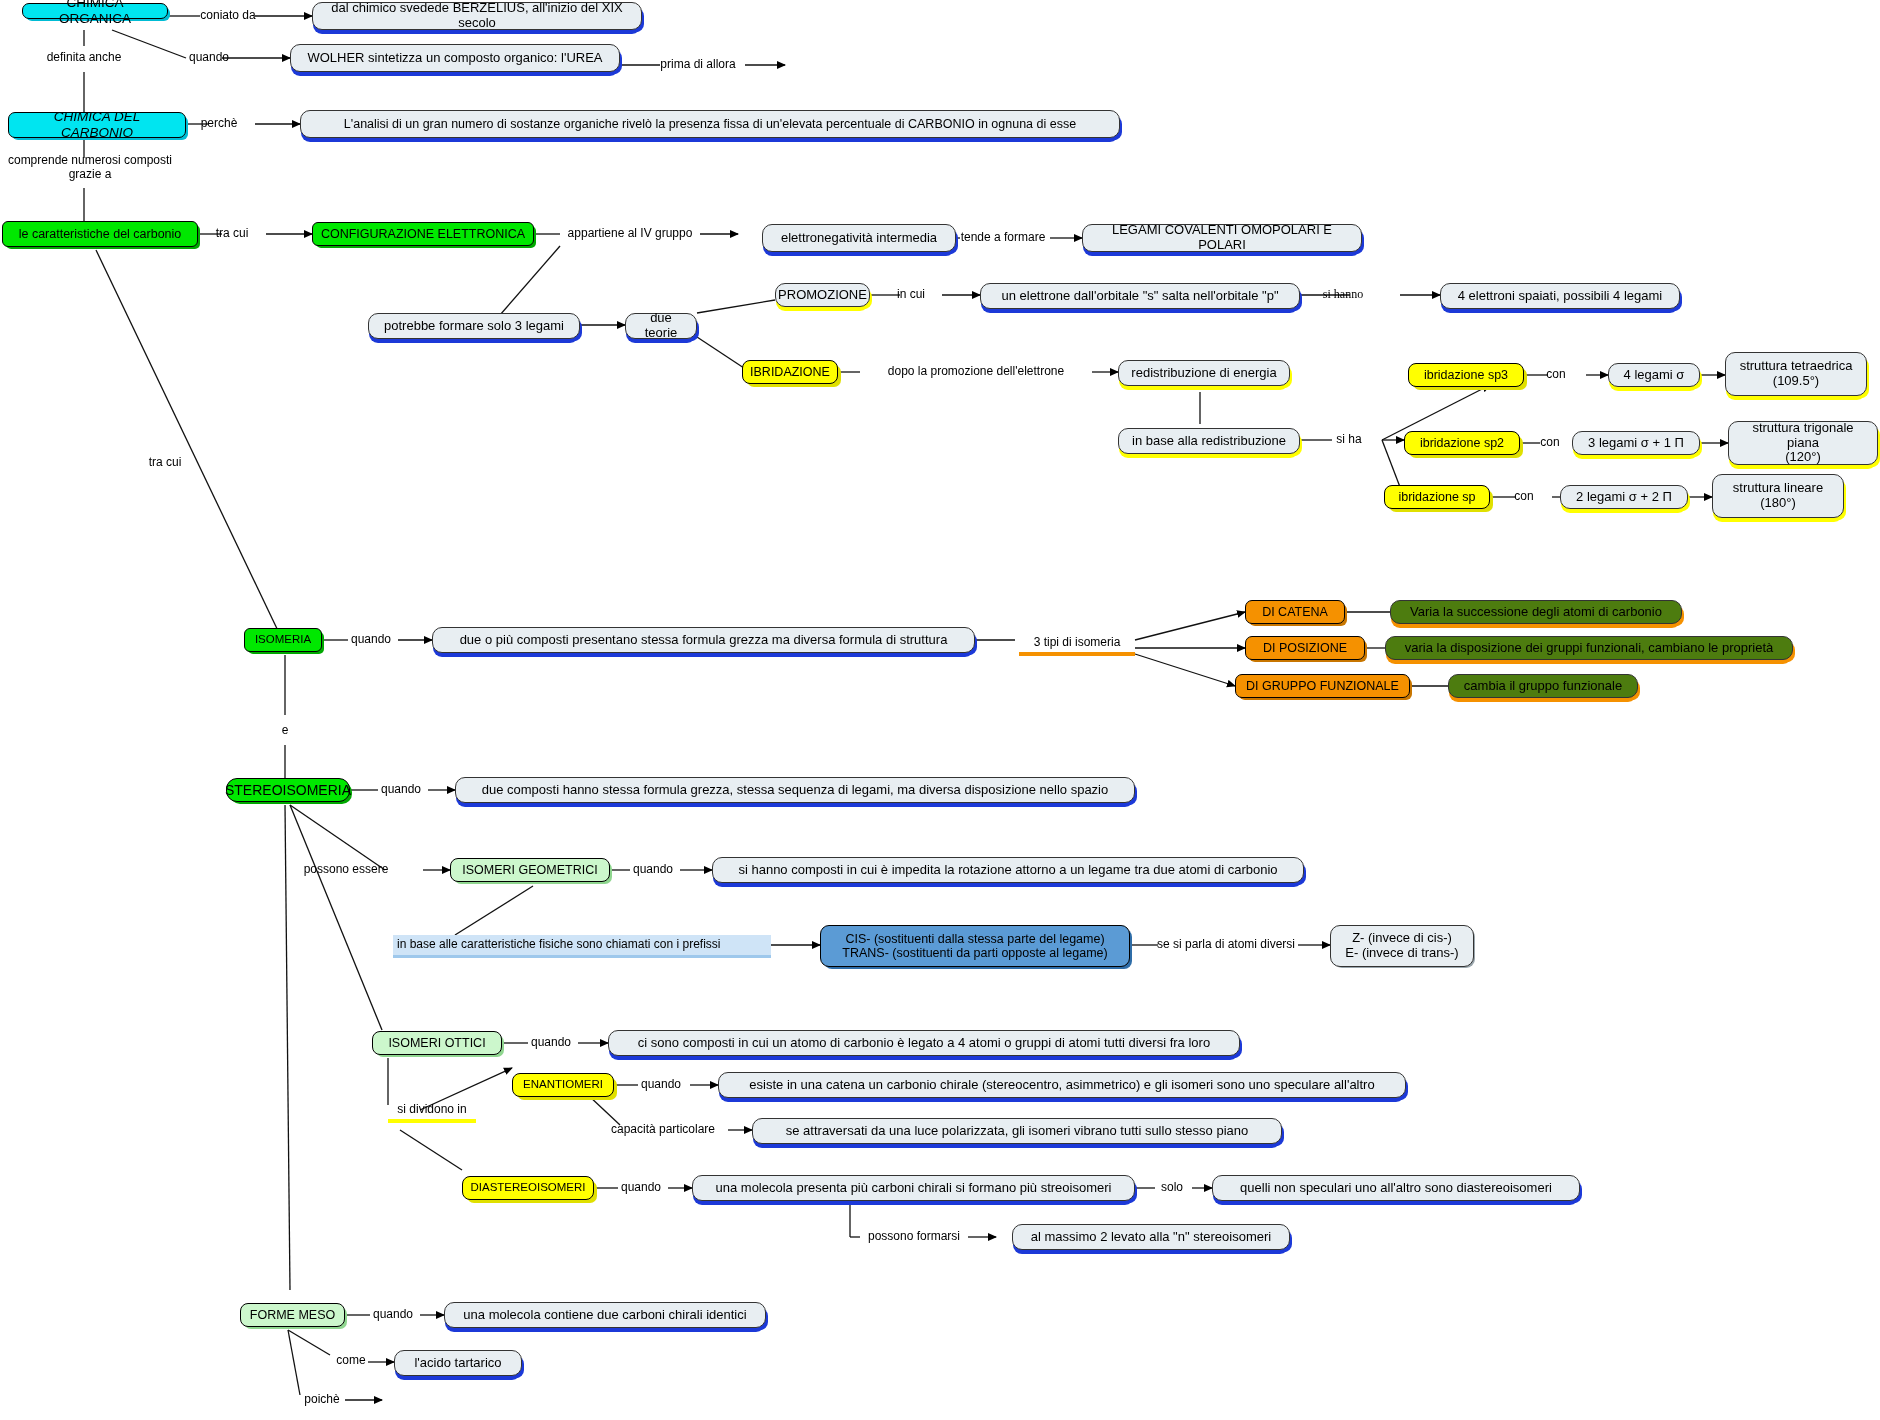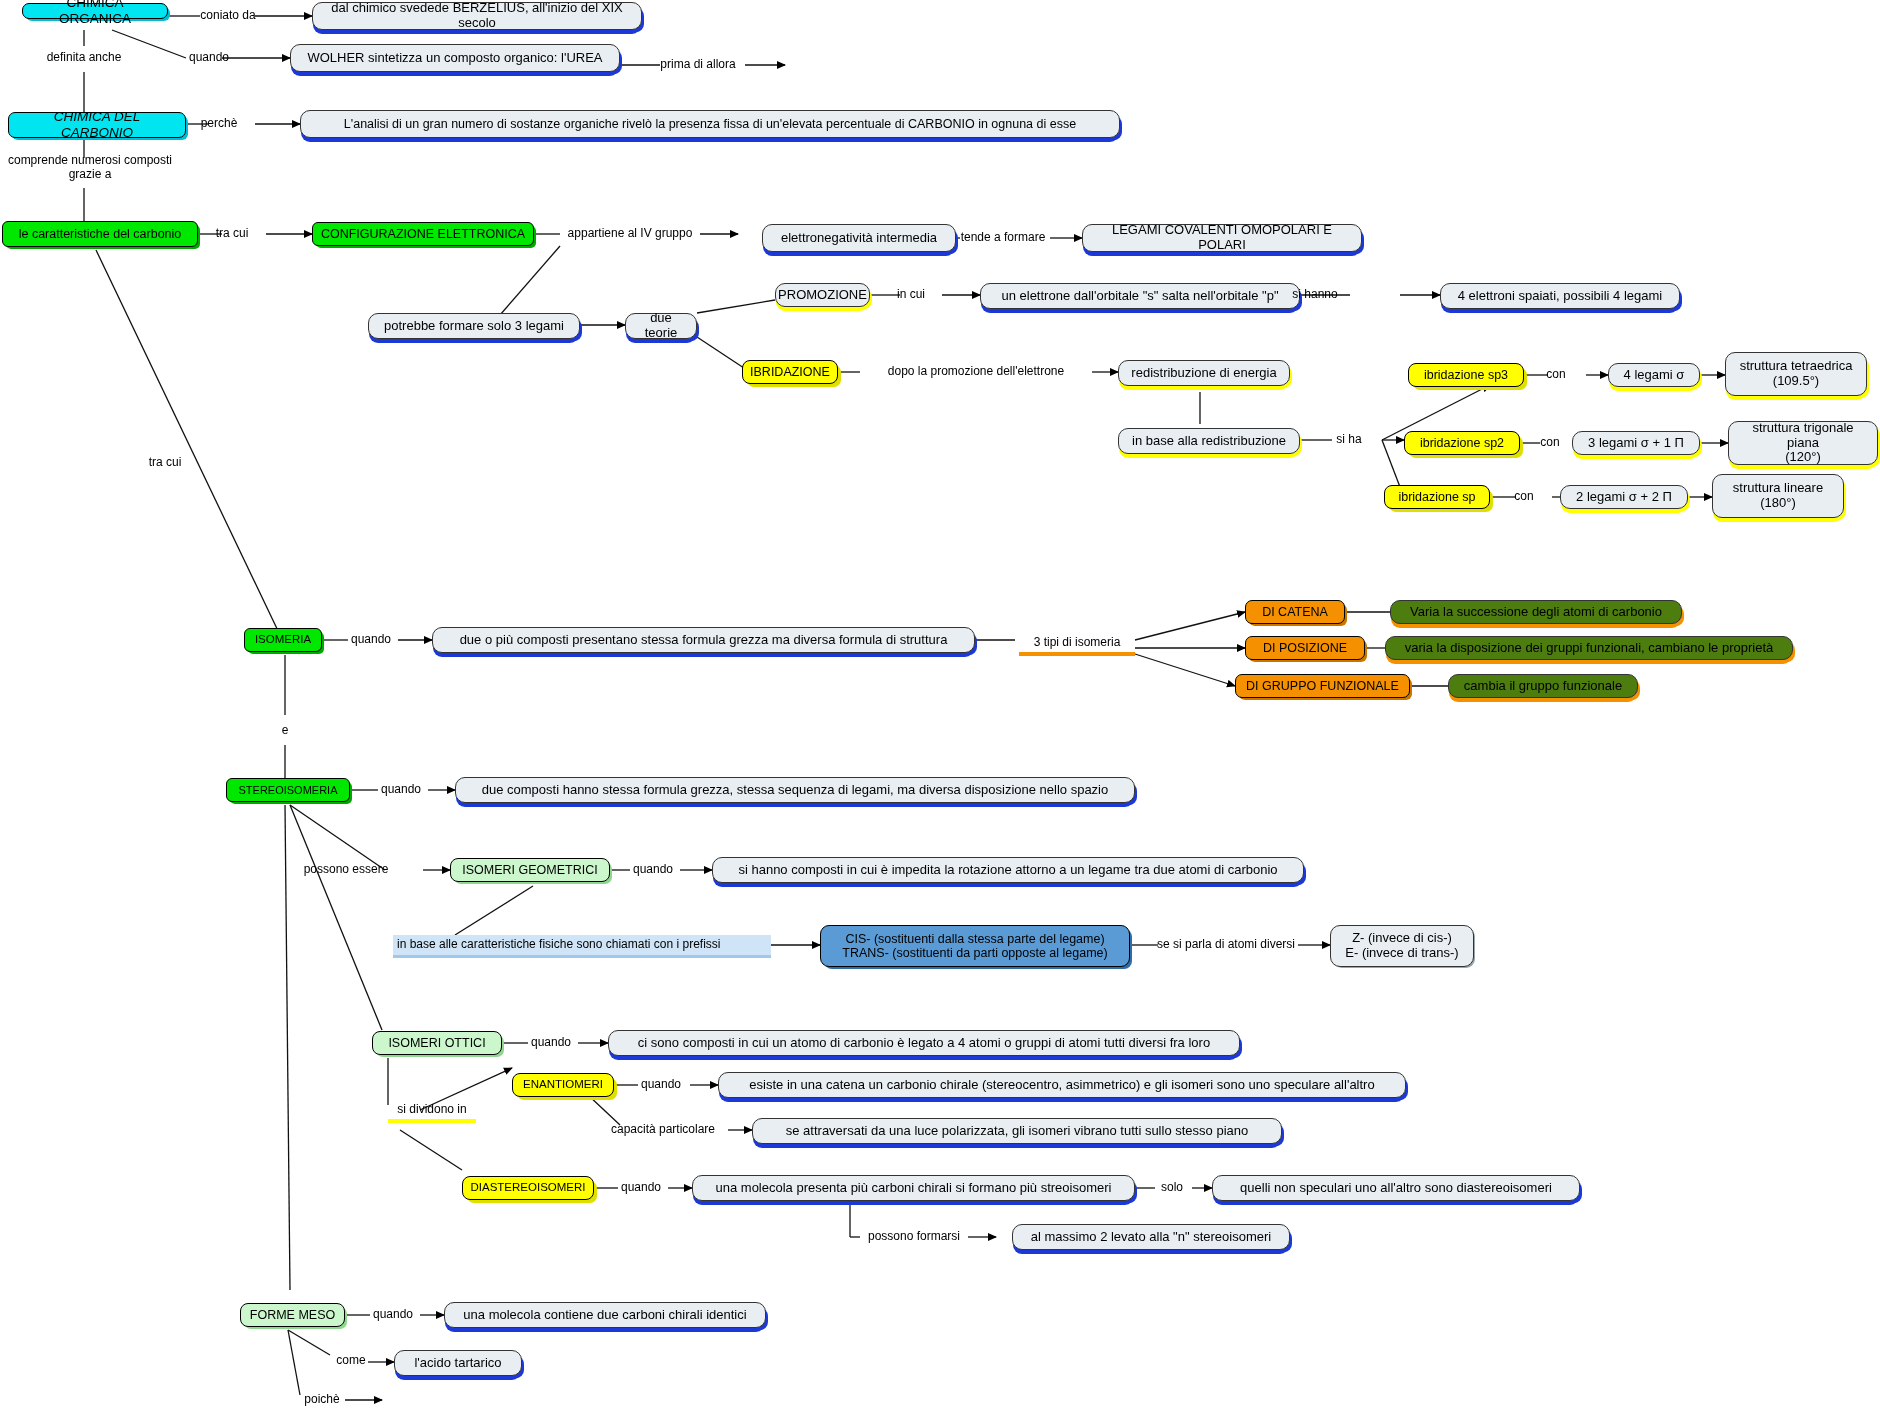--- a/index.html
+++ b/index.html
@@ -274,21 +274,21 @@
 
   <div class="node n-orange" style="left:1245px;top:600px;width:100px;height:24px;">DI CATENA</div>
   <div class="node n-pale-o" style="left:1390px;top:600px;width:292px;height:24px;">Varia la successione degli atomi di carbonio</div>
 
   <div class="node n-orange" style="left:1245px;top:636px;width:120px;height:24px;">DI POSIZIONE</div>
   <div class="node n-pale-o" style="left:1385px;top:636px;width:408px;height:24px;">varia la disposizione dei gruppi funzionali, cambiano le proprietà</div>
 
   <div class="node n-orange" style="left:1235px;top:674px;width:175px;height:24px;">DI GRUPPO FUNZIONALE</div>
   <div class="node n-pale-o" style="left:1448px;top:674px;width:190px;height:24px;">cambia il gruppo funzionale</div>
 
-  <div class="node n-green" style="left:226px;top:778px;width:124px;height:24px;font-size:11px;">STEREOISOMERIA</div>
+  <div class="node n-green" style="left:226px;top:778px;width:124px;height:24px;font-size:14px;border-radius:11px;">STEREOISOMERIA</div>
 
   <div class="node n-pale" style="left:455px;top:777px;width:680px;height:26px;">due composti hanno stessa formula grezza, stessa sequenza di legami, ma diversa disposizione nello spazio</div>
 
   <div class="node n-lgreen" style="left:450px;top:858px;width:160px;height:24px;">ISOMERI GEOMETRICI</div>
 
   <div class="node n-pale" style="left:712px;top:857px;width:592px;height:26px;">si hanno composti in cui è impedita la rotazione attorno a un legame tra due atomi di carbonio</div>
 
   <div class="node n-hl-blue" style="left:393px;top:935px;width:378px;height:20px;padding-left:4px;">in base alle caratteristiche fisiche sono chiamati con i prefissi</div>
 
   <div class="node n-blue multi" style="left:820px;top:925px;width:310px;height:42px;">CIS- (sostituenti dalla stessa parte del legame)
@@ -326,21 +326,21 @@
   <div class="linklabel" style="left:186px;top:50px;width:46px;">quando</div>
   <div class="linklabel" style="left:648px;top:57px;width:100px;">prima di allora</div>
   <div class="linklabel" style="left:38px;top:50px;width:92px;">definita anche</div>
   <div class="linklabel" style="left:195px;top:116px;width:48px;">perchè</div>
   <div class="linklabel multi" style="left:0px;top:153px;width:180px;">comprende numerosi composti
 grazie a</div>
   <div class="linklabel" style="left:205px;top:226px;width:54px;">tra cui</div>
   <div class="linklabel" style="left:556px;top:226px;width:148px;">appartiene al IV gruppo</div>
   <div class="linklabel" style="left:948px;top:230px;width:110px;">tende a formare</div>
   <div class="linklabel" style="left:888px;top:287px;width:46px;">in cui</div>
-  <div class="linklabel" style="left:1284px;top:287px;width:62px;">si hanno</div>
+  <div class="linklabel" style="left:1312px;top:287px;width:62px;font-family:Liberation Serif, serif;">si hanno</div>
   <div class="linklabel" style="left:852px;top:364px;width:248px;">dopo la promozione dell'elettrone</div>
   <div class="linklabel" style="left:1326px;top:432px;width:46px;">si ha</div>
   <div class="linklabel" style="left:1538px;top:367px;width:36px;">con</div>
   <div class="linklabel" style="left:1532px;top:435px;width:36px;">con</div>
   <div class="linklabel" style="left:1506px;top:489px;width:36px;">con</div>
   <div class="linklabel" style="left:138px;top:455px;width:54px;">tra cui</div>
   <div class="linklabel" style="left:344px;top:632px;width:54px;">quando</div>
   <div class="linklabel" style="left:276px;top:723px;width:18px;">e</div>
   <div class="linklabel" style="left:374px;top:782px;width:54px;">quando</div>
   <div class="linklabel" style="left:296px;top:862px;width:100px;">possono essere</div>

